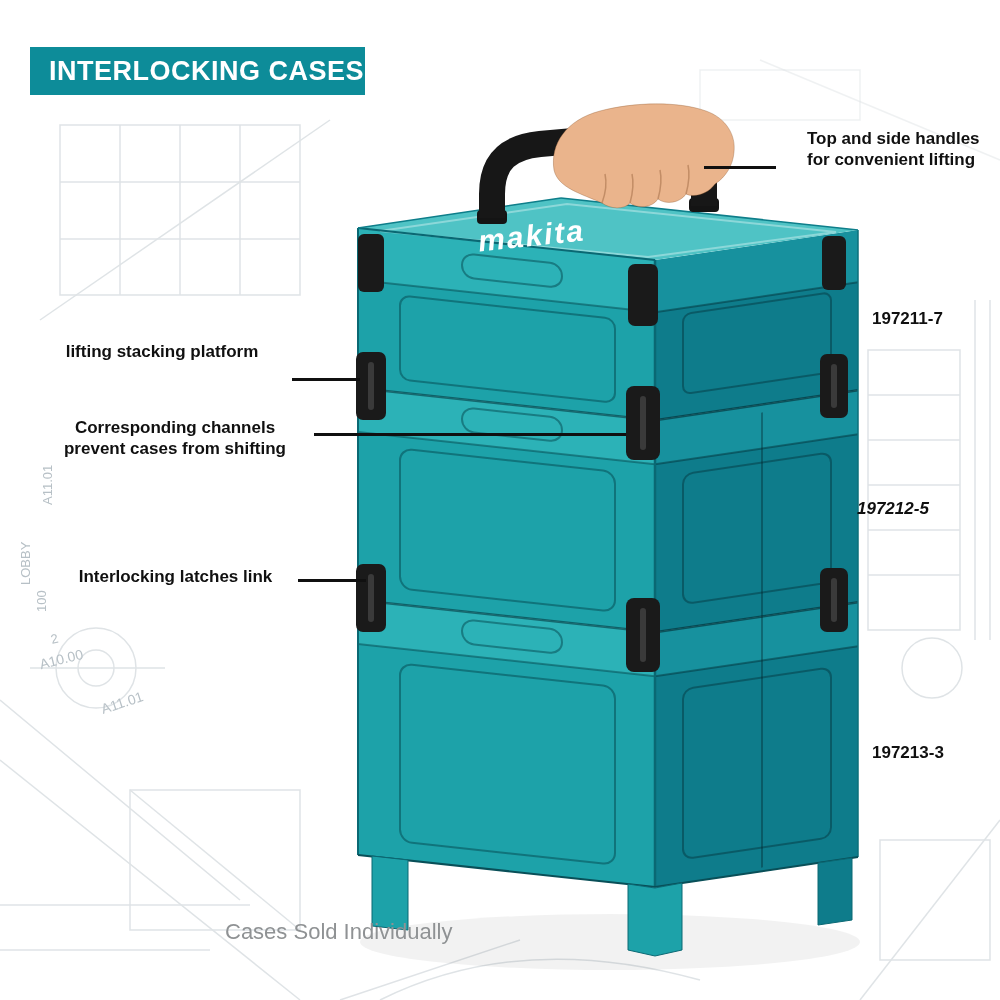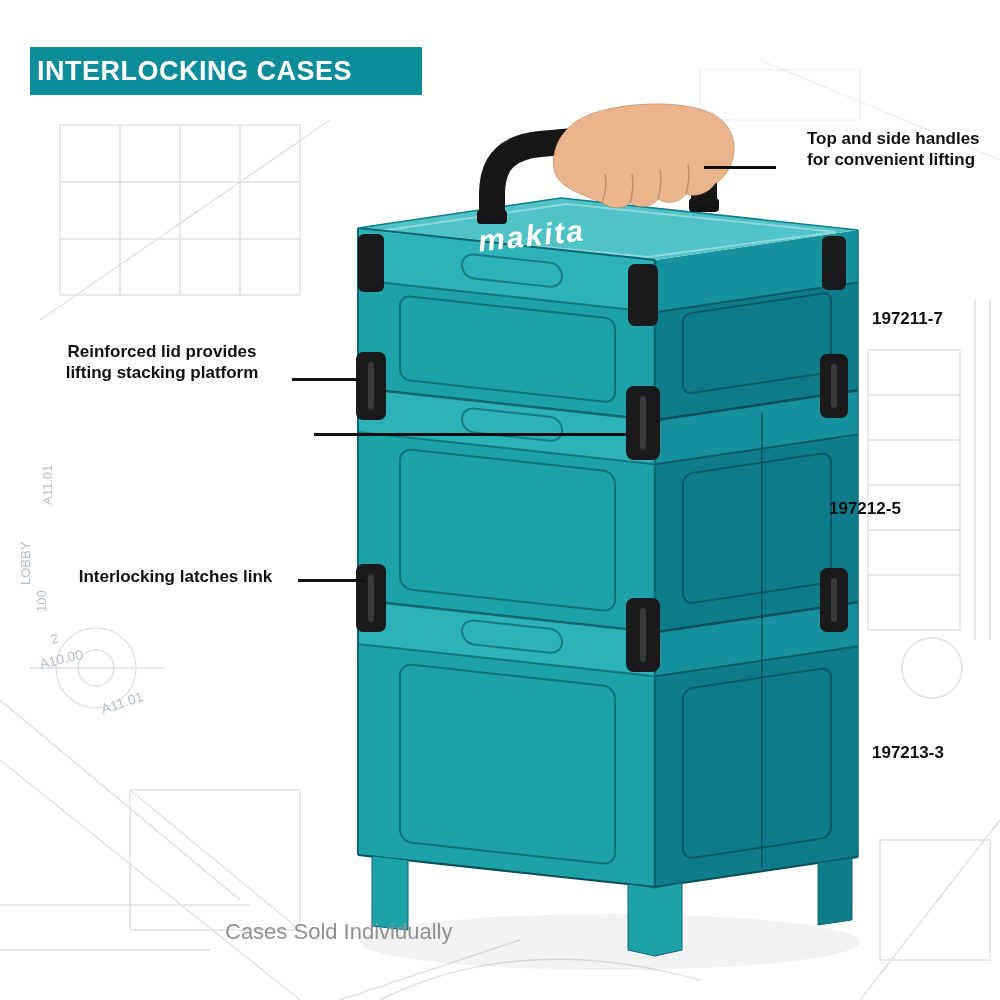--- a/index.html
+++ b/index.html
@@ -1,36 +1,36 @@
 <!DOCTYPE html>
 <html style="--header-bg: #0d8c99; --case-front: #1da2a9; --case-front-light: #2cb2b7; --case-side: #0e7c8b; --case-side-light: #17919e; --case-top: #4fc3c5; --latch-black: #1a1a1a; --hand-skin: #eab48c; --text-dark: #101010; --note-gray: #8f9294;"><head>
 <meta charset="utf-8">
 <style>
   html,body{margin:0;padding:0;background:#fff;}
   .stage{position:relative;width:1000px;height:1000px;background:#ffffff;overflow:hidden;
          font-family:"Liberation Sans",sans-serif;}
   .bg,.art{position:absolute;left:0;top:0;width:1000px;height:1000px;}
-  .header{position:absolute;left:30px;top:47px;width:392px;height:48px;
+  .header{position:absolute;left:30px;top:47px;width:335px;height:48px;
           background:var(--header-bg,#0d8c99);color:#fff;display:flex;align-items:center;
-          padding-left:7px;box-sizing:border-box;}
+          padding-left:19px;box-sizing:border-box;}
   .header span{font-size:27px;font-weight:bold;letter-spacing:.5px;}
   .callout{position:absolute;font-size:17px;font-weight:bold;color:var(--text-dark,#101010);line-height:1.25;}
   .lead{position:absolute;height:3px;background:var(--text-dark,#101010);}
   .model{position:absolute;font-size:17px;font-weight:bold;color:var(--text-dark,#101010);}
   .footnote{position:absolute;left:225px;top:919px;font-size:22px;font-weight:normal;color:var(--note-gray,#8f9294);}
   .c-handles{left:778px;top:128px;width:210px;text-align:left;margin-left:29px;}
   .l-handles{left:704px;top:166px;width:72px;}
   .c-lid{left:38px;top:341px;width:248px;text-align:center;}
   .l-lid{left:292px;top:378px;width:68px;}
   .c-channels{left:40px;top:417px;width:270px;text-align:center;}
   .l-channels{left:314px;top:433px;width:312px;}
   .c-latches{left:58px;top:566px;width:235px;text-align:center;}
   .l-latches{left:298px;top:579px;width:68px;}
   .m-top{left:872px;top:309px;}
-  .m-mid{left:829px;top:499px;}
+  .m-mid{left:857px;top:499px;font-style:italic;}
   .m-bot{left:872px;top:743px;}
 </style>
 </head>
 <body>
 
 <div class="stage">
 
   <svg class="bg" viewBox="0 0 1000 1000">
     <g stroke="#c5cdd2" fill="none" stroke-width="1.5" opacity="0.55">
       <path d="M 40 320 L 330 120"></path>
@@ -180,25 +180,28 @@
     </g>
   </svg>
 
   <div class="callout c-handles">
     <div>Top and side handles</div>
     <div>for convenient lifting</div>
   </div>
   <div class="lead l-handles"></div>
 
   <div class="callout c-lid">
-    <div>Reinforced lid provides</div>
     <div>lifting stacking platform</div>
   </div>
   <div class="lead l-lid"></div>
 
+  <div class="callout c-channels">
+    <div>Corresponding channels</div>
+    <div>prevent cases from shifting</div>
+  </div>
   <div class="lead l-channels"></div>
 
   <div class="callout c-latches">
     <div>Interlocking latches link</div>
   </div>
   <div class="lead l-latches"></div>
 
   <div class="model m-top">197211-7</div>
   <div class="model m-mid">197212-5</div>
   <div class="model m-bot">197213-3</div>

